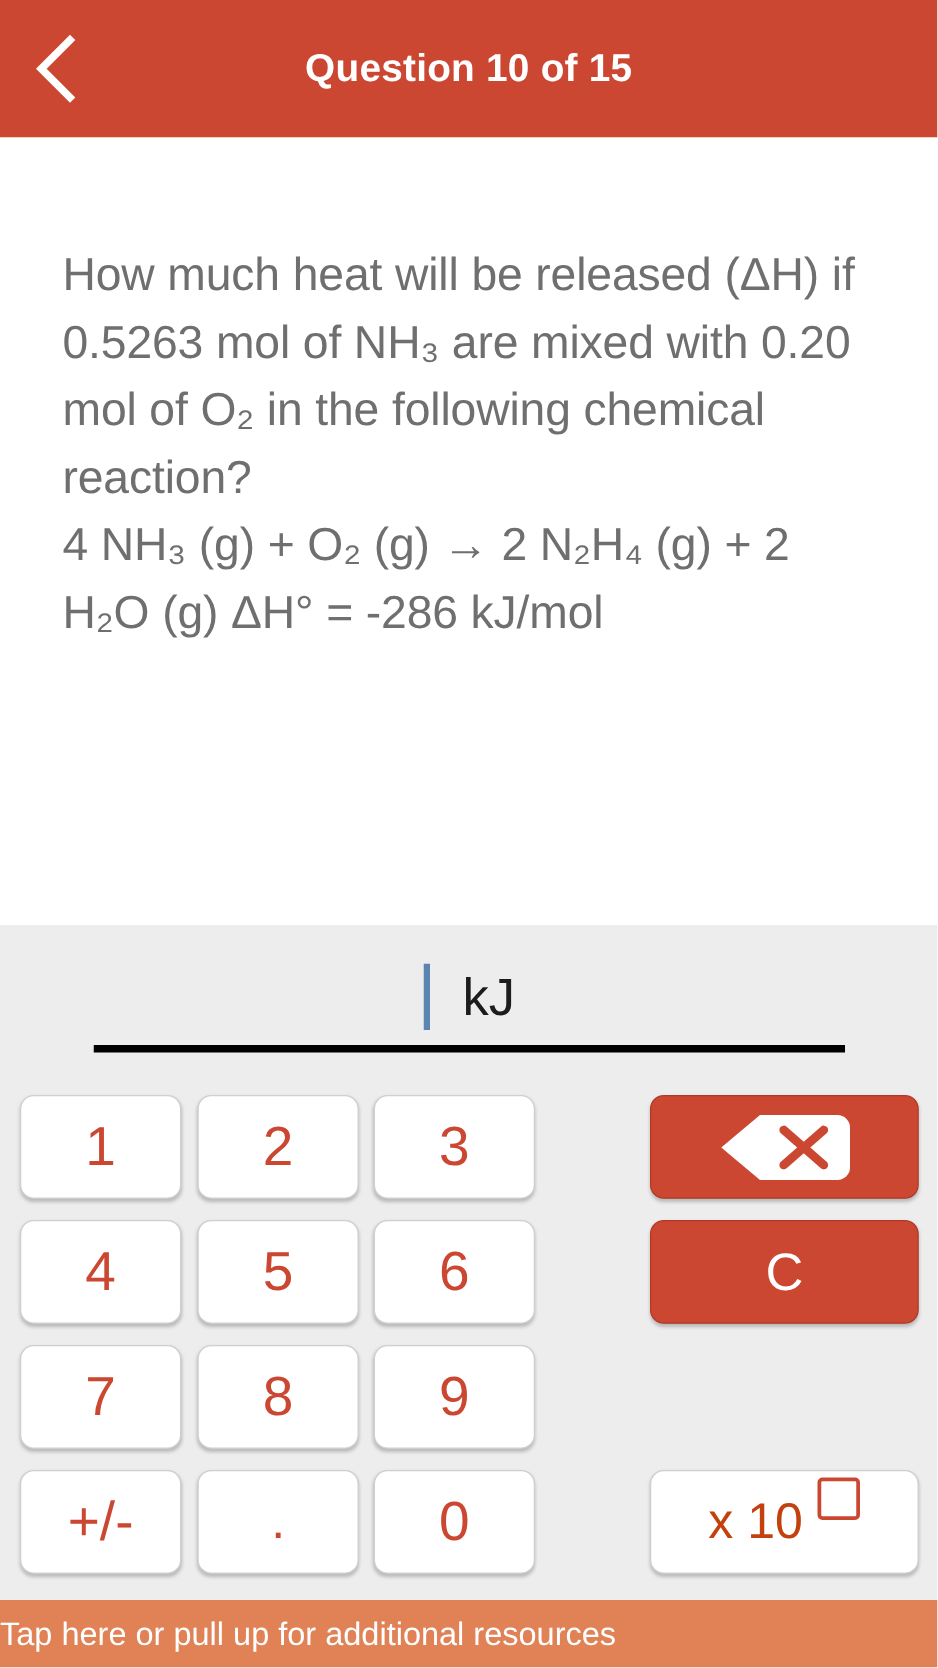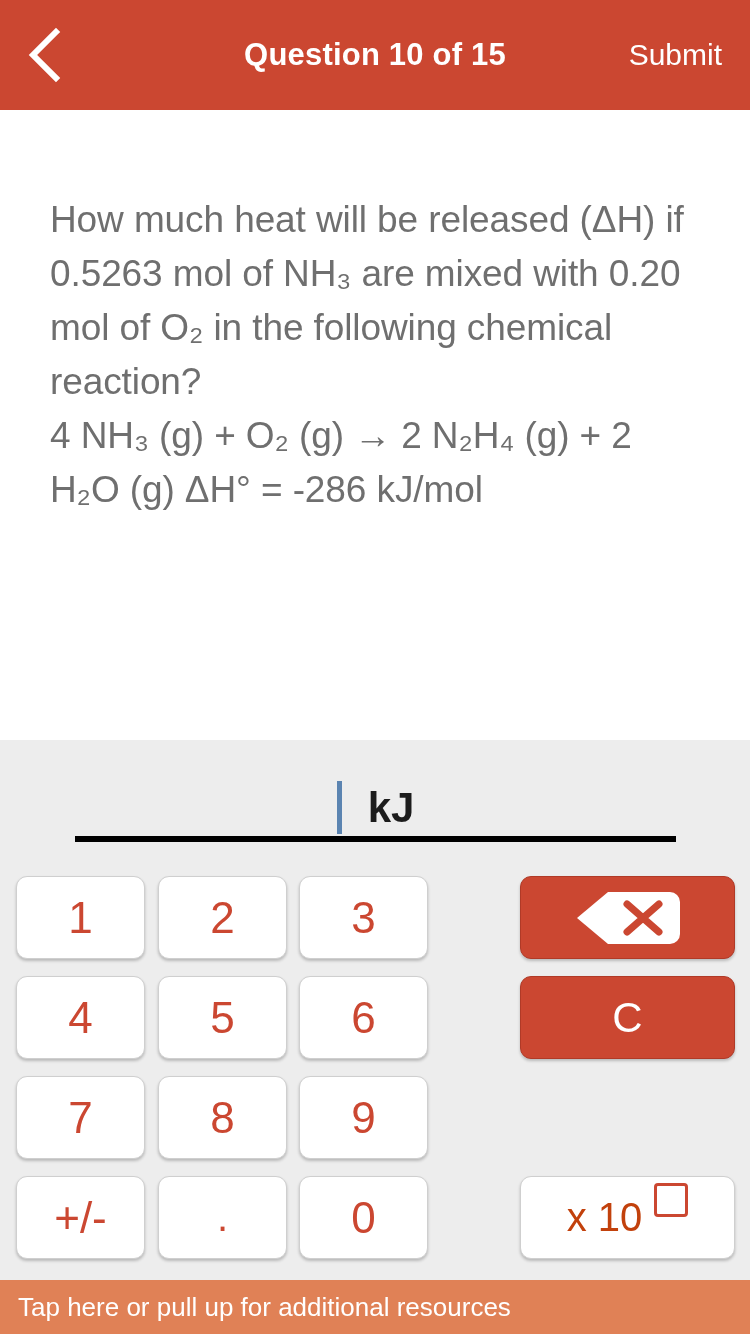--- a/index.html
+++ b/index.html
@@ -100,26 +100,25 @@
     position: absolute;
     top: 0;
     left: 0;
     width: 750px;
     height: 114px;
   }
   .answer-inner {
     position: absolute;
     left: 75px;
     width: 601px;
-    top: 32px;
+    top: 22px;
     height: 70px;
     display: flex;
     align-items: center;
     justify-content: center;
-    font-weight: bold;
   }
   .caret {
     width: 5px;
     height: 53px;
     background: #5b84b1;
     margin-right: 26px;
   }
   .answer-value {
     color: #1c1c1c;
     font-size: 42px;
@@ -199,37 +198,36 @@
     top: 1280px;
     width: 750px;
     height: 54px;
     background: #e08156;
     display: flex;
     align-items: center;
   }
   .resources-text {
     color: #ffffff;
     font-size: 26px;
-    padding-left: 18px;
+    padding-left: 0;
     font-weight: 400;
   }
 </style>
 </head>
 <body>
 
 <div class="header">
   <div class="back-btn">
     <span>
       <svg width="40" height="56" viewBox="0 0 40 56" fill="none">
         <path d="M31 5 L8 28 L31 51" stroke="#ffffff" stroke-width="6" stroke-linecap="square" stroke-linejoin="miter" fill="none"></path>
       </svg>
     </span>
   </div>
   <div class="header-title">Question 10 of 15</div>
-  <div class="submit-btn">Submit</div>
 </div>
 
 <div class="question-area">
   <div class="question-text">How much heat will be released (ΔH) if 0.5263 mol of NH₃ are mixed with 0.20 mol of O₂ in the following chemical reaction?
 4 NH₃ (g) + O₂ (g) → 2 N₂H₄ (g) + 2 H₂O (g) ΔH° = -286 kJ/mol</div>
 </div>
 
 <div class="keypad">
 
   <div class="answer-row">

